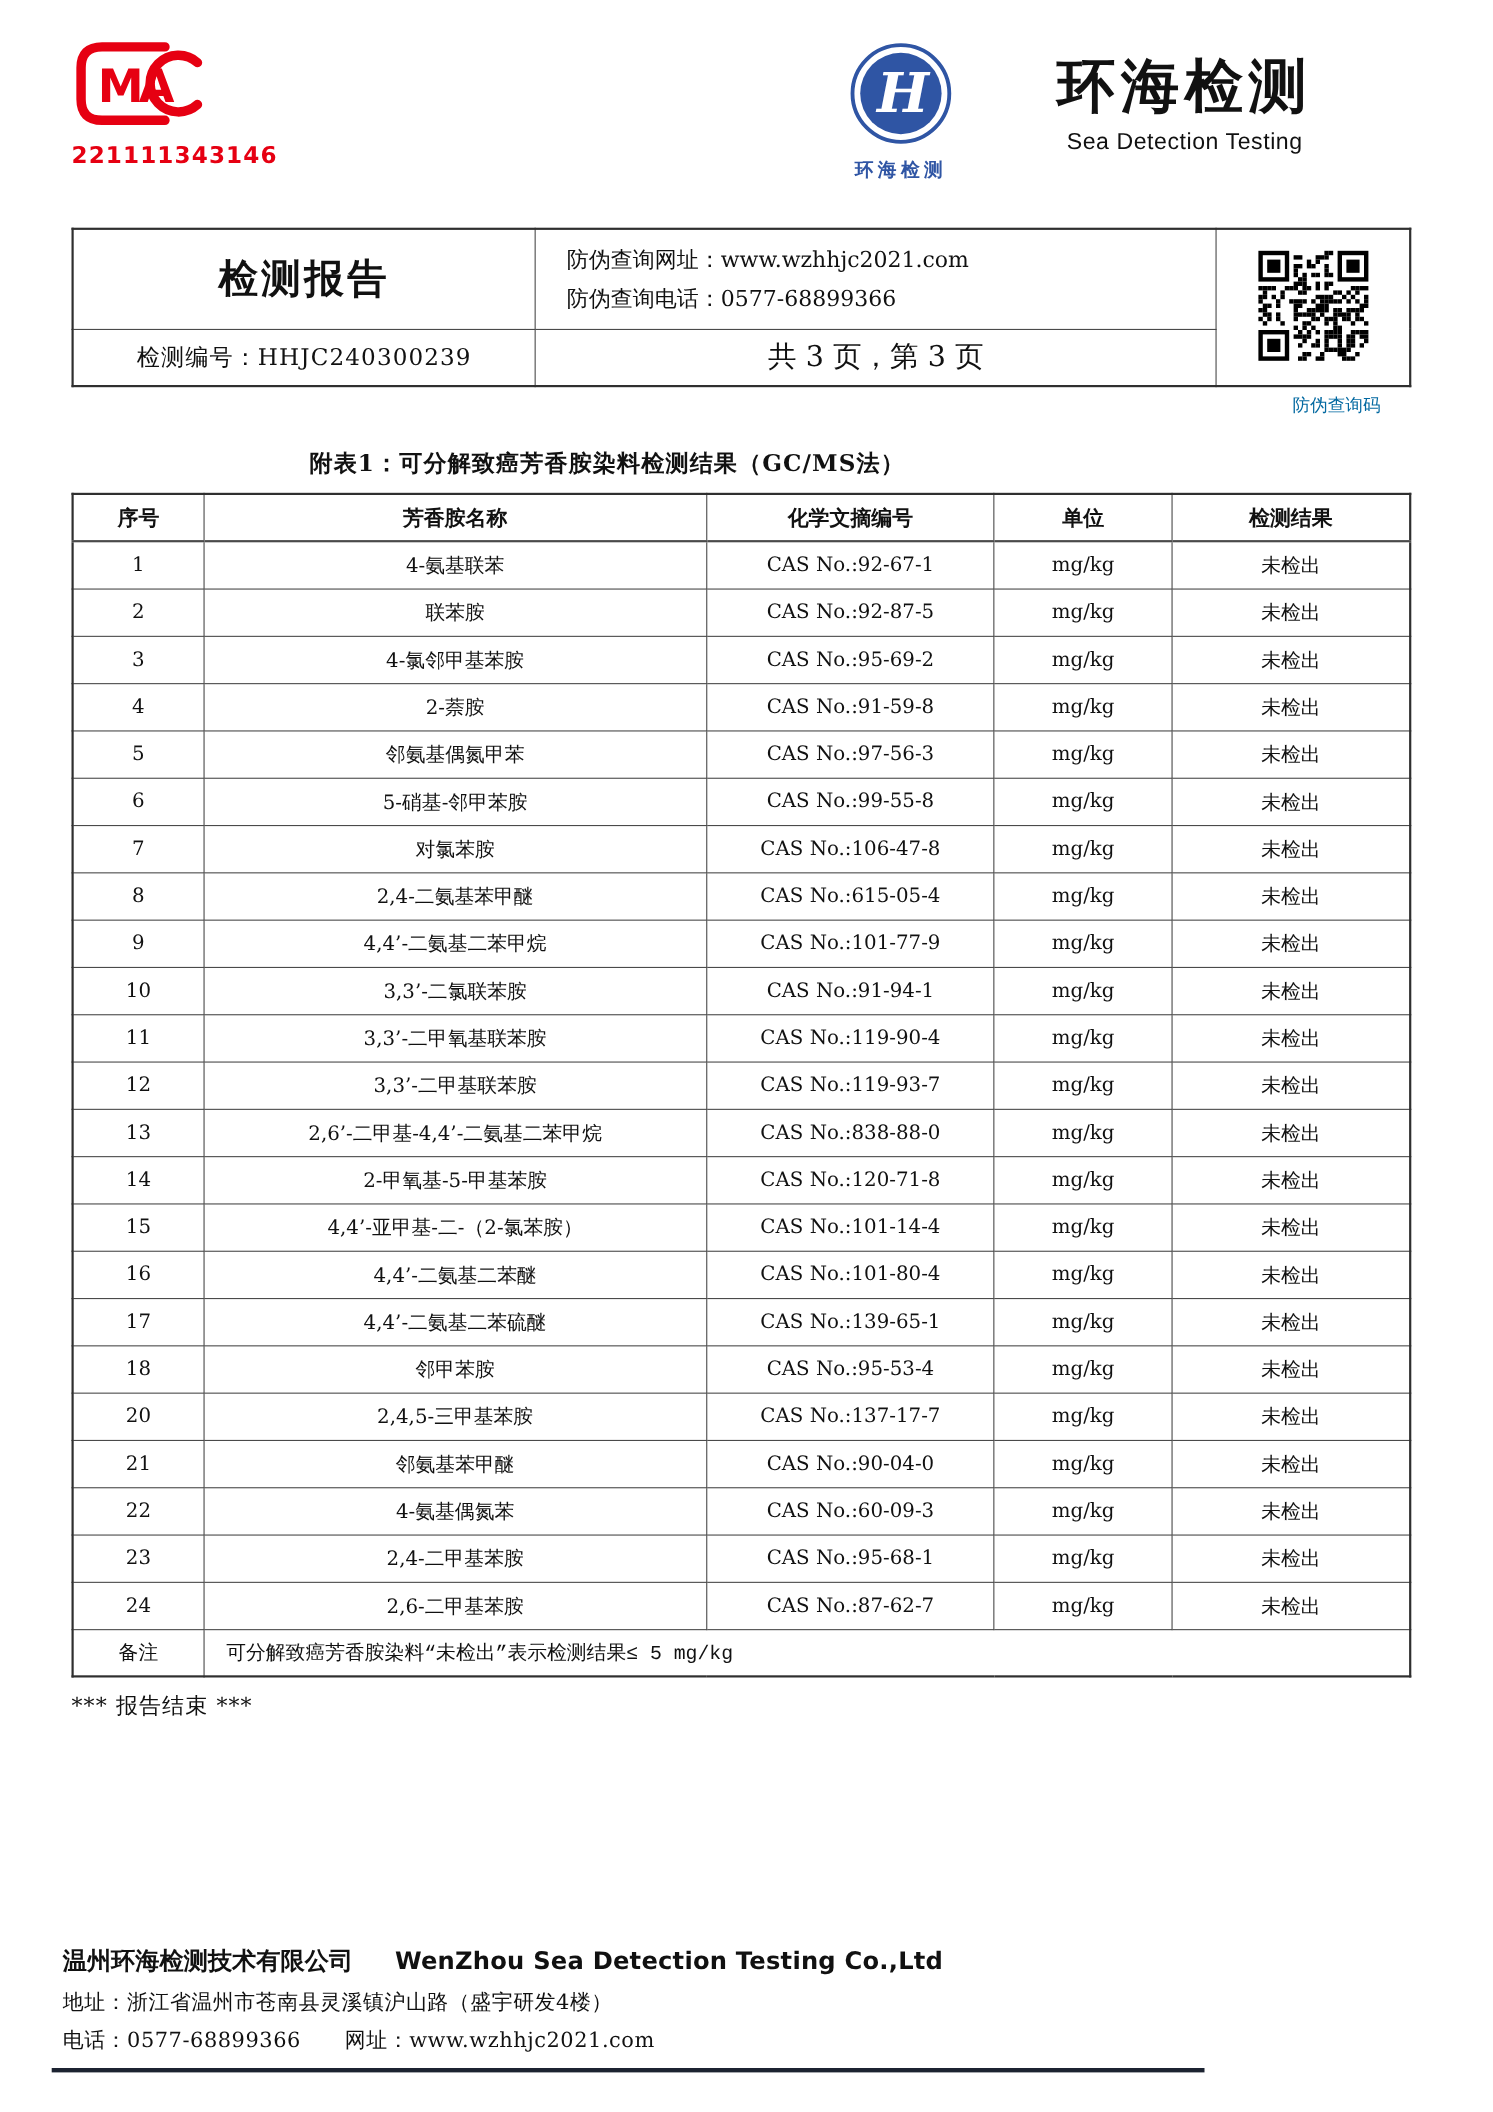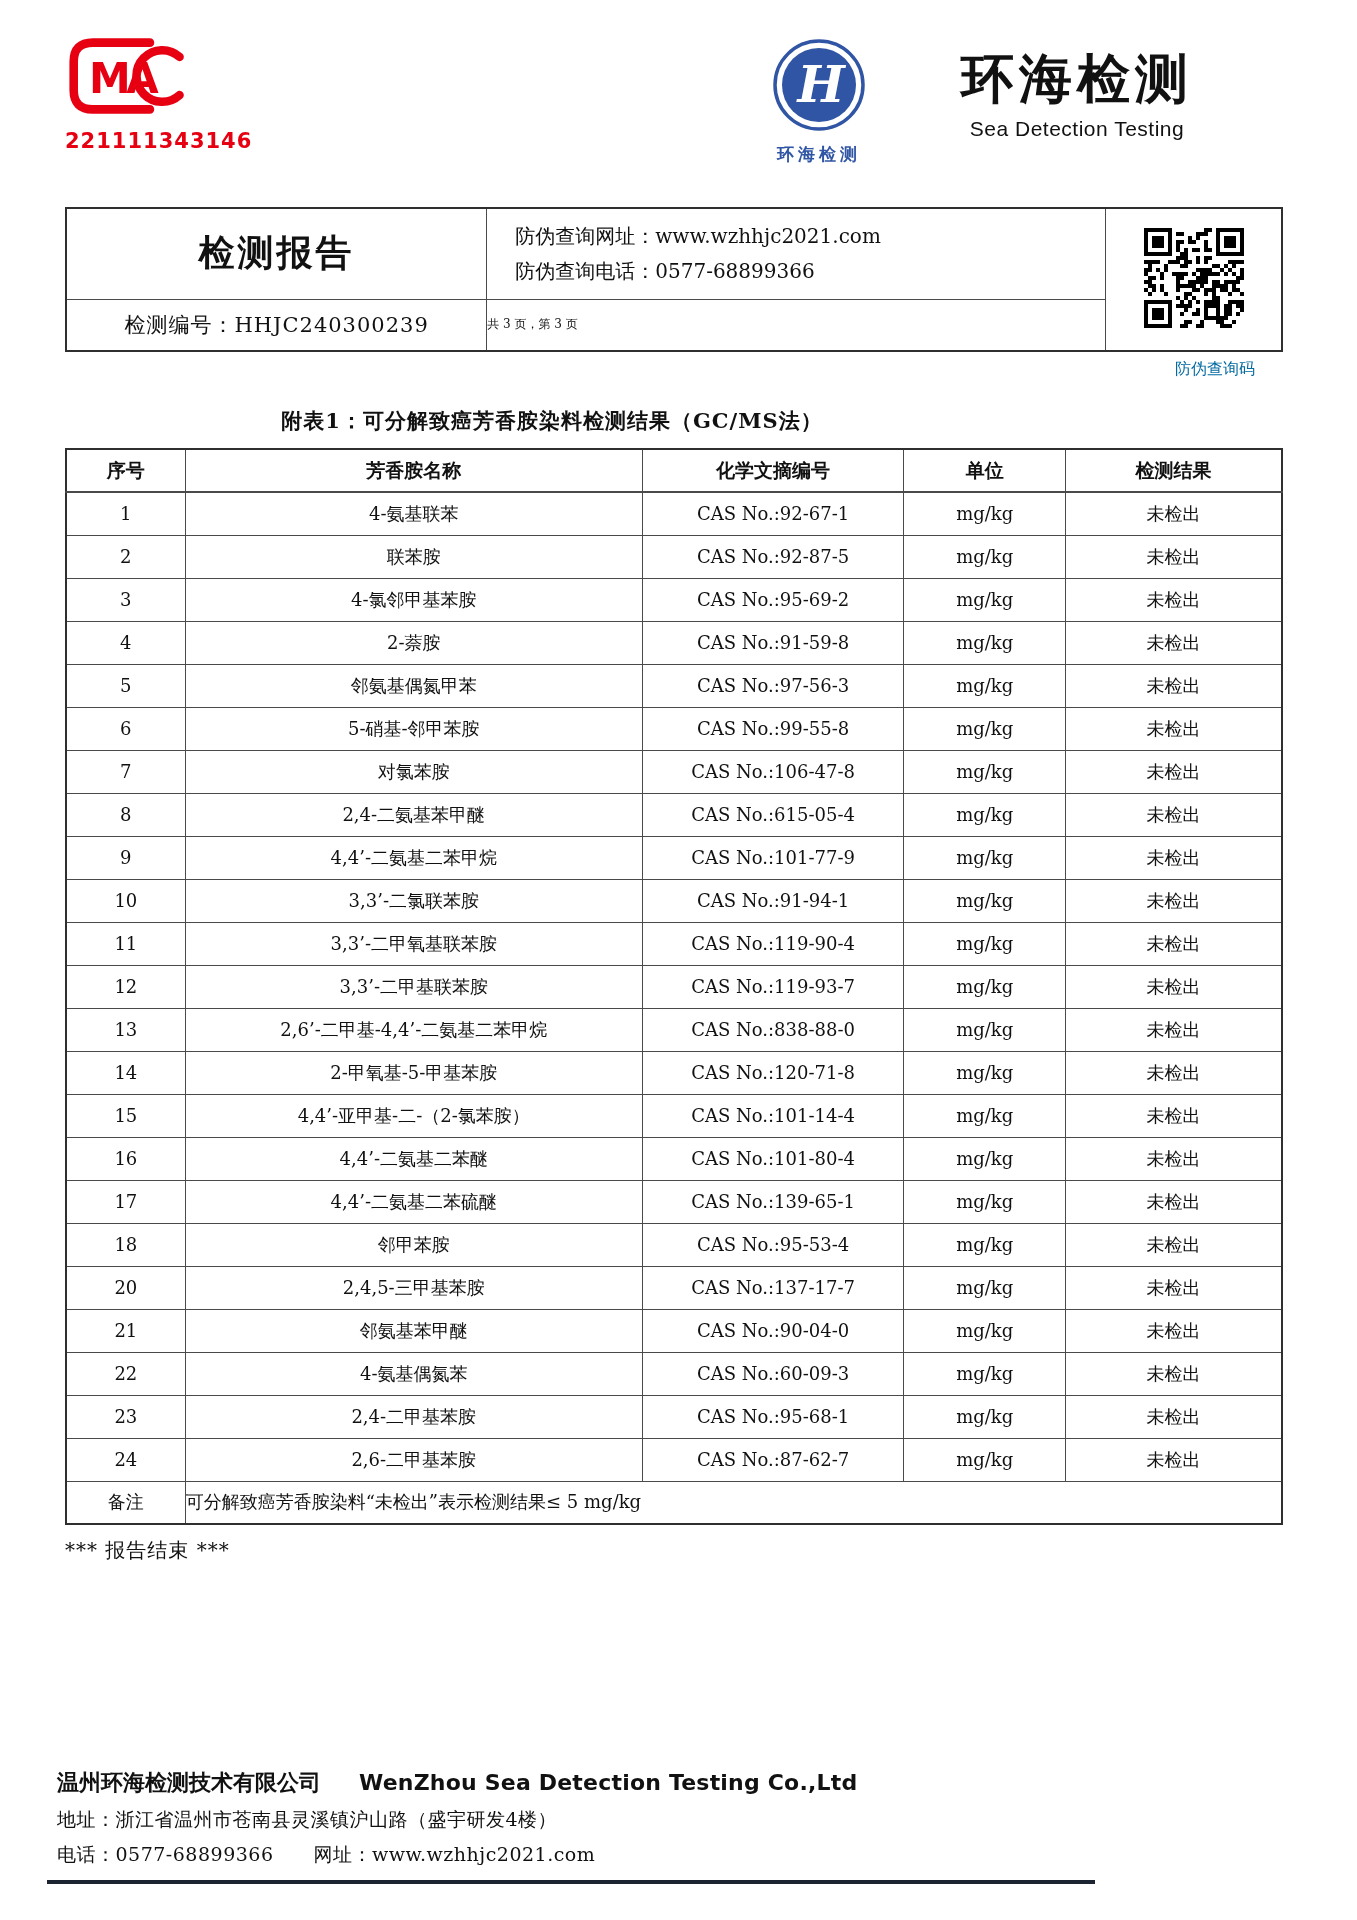--- a/index.html
+++ b/index.html
@@ -28,30 +28,30 @@
   .brand-cn{font-family:"DejaVu Sans","Liberation Sans",sans-serif;font-weight:bold;font-size:53px;letter-spacing:5px;line-height:1.2;white-space:nowrap;}
   .brand-en{font-family:"Liberation Sans","DejaVu Sans",sans-serif;font-size:21px;margin-top:6px;letter-spacing:.5px;white-space:nowrap;}
 
   
   .report-tbl{width:100%;border-collapse:collapse;margin-top:40px;table-layout:fixed;}
   .report-tbl td{border:1.5px solid var(--line);vertical-align:middle;}
   .report-tbl{border:2px solid var(--line-dark);}
   .rt-title{text-align:center;font-family:"DejaVu Sans","Liberation Sans",sans-serif;font-weight:bold;font-size:36px;letter-spacing:3px;height:91px;}
   .rt-query{padding-left:28px;font-size:20px;line-height:35px;height:91px;}
   .rt-no{text-align:center;font-size:21px;height:52px;letter-spacing:1px;}
-  .rt-pages{text-align:left;font-size:12px;height:52px;}
+  .rt-pages{text-align:center;font-size:26px;height:52px;}
   .rt-qr{text-align:center;}
   .qr-caption{text-align:right;padding-right:28px;font-size:16px;margin-top:7px;color:#0369a1;}
 
   
   .attach-title{margin-top:27px;margin-right:244px;text-align:center;font-size:21px;font-weight:bold;letter-spacing:1px;}
   .result-tbl{width:100%;border-collapse:collapse;margin-top:13px;table-layout:fixed;border:2px solid var(--line-dark);}
   .result-tbl th,.result-tbl td{border:1.5px solid var(--line);text-align:center;vertical-align:middle;height:43px;font-size:18px;overflow:hidden;white-space:nowrap;}
   .result-tbl th{font-size:19px;font-weight:bold;border-bottom-width:2px;}
-  .result-tbl .note-cell{text-align:left;white-space:normal;}
+  .result-tbl .note-cell{text-align:left;padding-left:20px;white-space:normal;font-family:Liberation Mono, monospace;}
   .result-tbl .note-label{font-weight:normal;}
   .end-mark{margin-top:12px;margin-right:230px;text-align:left;font-size:20px;letter-spacing:1px;}
 
   
   .footer{margin-top:204px;margin-left:-8px;}
   .f-line1{font-family:"DejaVu Sans","Liberation Sans",sans-serif;font-weight:bold;font-size:22px;}
   .f-line1 .f-en{margin-left:38px;letter-spacing:.2px;}
   .f-line{font-size:19px;margin-top:9px;letter-spacing:.5px;}
   .f-line .f-web{margin-left:40px;}
   .footer-rule{margin-left:-10px;margin-top:12px;width:1048px;height:4px;background:var(--rule,#1c2331);}

